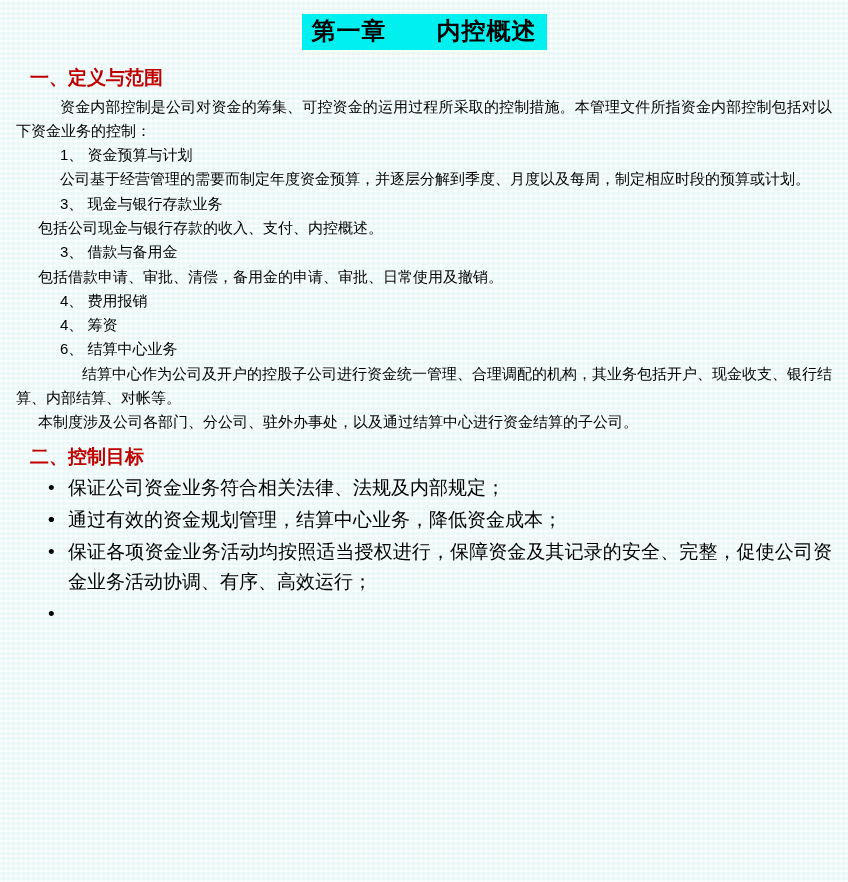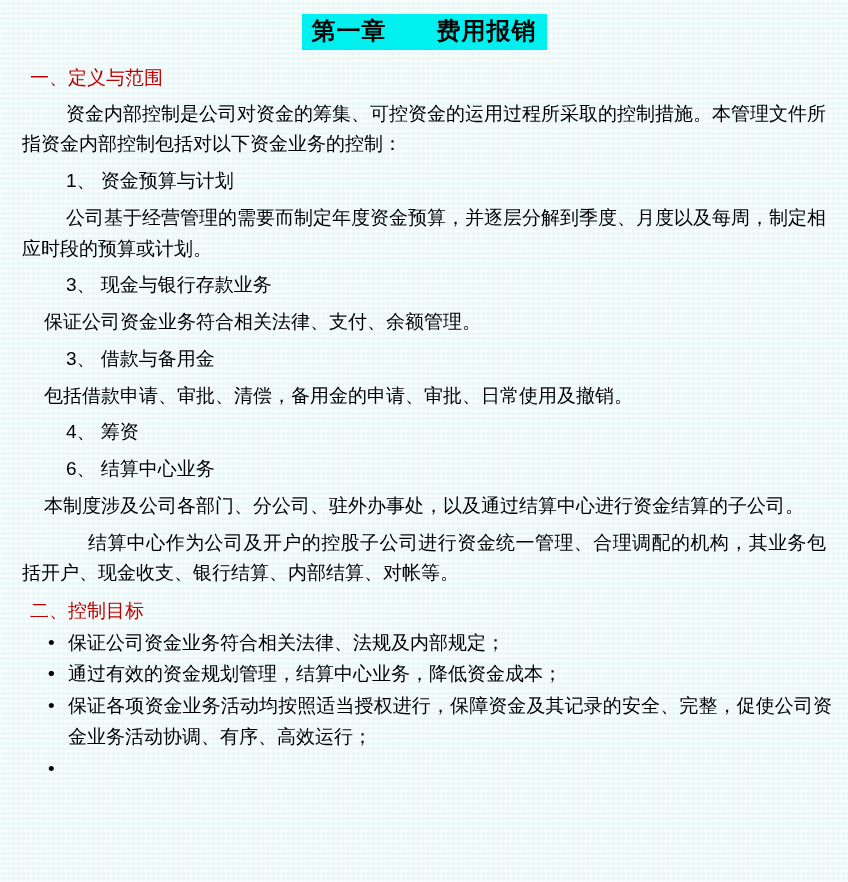--- a/index.html
+++ b/index.html
@@ -38,29 +38,29 @@
     font-weight: bold;
     letter-spacing: 1px;
     padding: 2px 10px 4px 10px;
     line-height: 1.25;
   }
   .content {
     padding: 0 16px 10px 16px;
   }
   .section-heading {
     color: #c00000;
-    font-weight: normal;
+    font-weight: bold;
     font-size: 19px;
     margin: 8px 0 2px 14px;
     line-height: 1.5;
   }
   p.para {
-    font-size: 19px;
+    font-size: 15px;
     line-height: 1.62;
-    margin: 6px;
+    margin: 0;
     text-align: justify;
   }
   p.indent2 {
     text-indent: 44px;
   }
   p.indent1 {
     text-indent: 22px;
   }
   p.indent3 {
     text-indent: 66px;
@@ -85,38 +85,39 @@
     font-size: 19px;
     line-height: 1.62;
   }
 </style>
 </head>
 <body>
 
 <div class="page">
 
   <div class="title-wrap">
-    <span class="chapter-title">第一章　　费用报销</span>
+    <span class="chapter-title">第一章　　内控概述</span>
   </div>
 
   <div class="content">
 
     <div class="section-heading">一、定义与范围</div>
 
     <p class="para indent2">资金内部控制是公司对资金的筹集、可控资金的运用过程所采取的控制措施。本管理文件所指资金内部控制包括对以下资金业务的控制：</p>
     <p class="para indent2">1、 资金预算与计划</p>
     <p class="para indent2">公司基于经营管理的需要而制定年度资金预算，并逐层分解到季度、月度以及每周，制定相应时段的预算或计划。</p>
     <p class="para indent2">3、 现金与银行存款业务</p>
-    <p class="para indent1">保证公司资金业务符合相关法律、支付、余额管理。</p>
+    <p class="para indent1">包括公司现金与银行存款的收入、支付、内控概述。</p>
     <p class="para indent2">3、 借款与备用金</p>
     <p class="para indent1">包括借款申请、审批、清偿，备用金的申请、审批、日常使用及撤销。</p>
+    <p class="para indent2">4、 费用报销</p>
     <p class="para indent2">4、 筹资</p>
     <p class="para indent2">6、 结算中心业务</p>
+    <p class="para indent3">结算中心作为公司及开户的控股子公司进行资金统一管理、合理调配的机构，其业务包括开户、现金收支、银行结算、内部结算、对帐等。</p>
     <p class="para indent1">本制度涉及公司各部门、分公司、驻外办事处，以及通过结算中心进行资金结算的子公司。</p>
-    <p class="para indent3">结算中心作为公司及开户的控股子公司进行资金统一管理、合理调配的机构，其业务包括开户、现金收支、银行结算、内部结算、对帐等。</p>
 
     <div class="section-heading">二、控制目标</div>
 
     <ul class="bullets">
       <li>
         <span class="bullet-dot">•</span>
         <span>保证公司资金业务符合相关法律、法规及内部规定；</span>
       </li>
       <li>
         <span class="bullet-dot">•</span>

